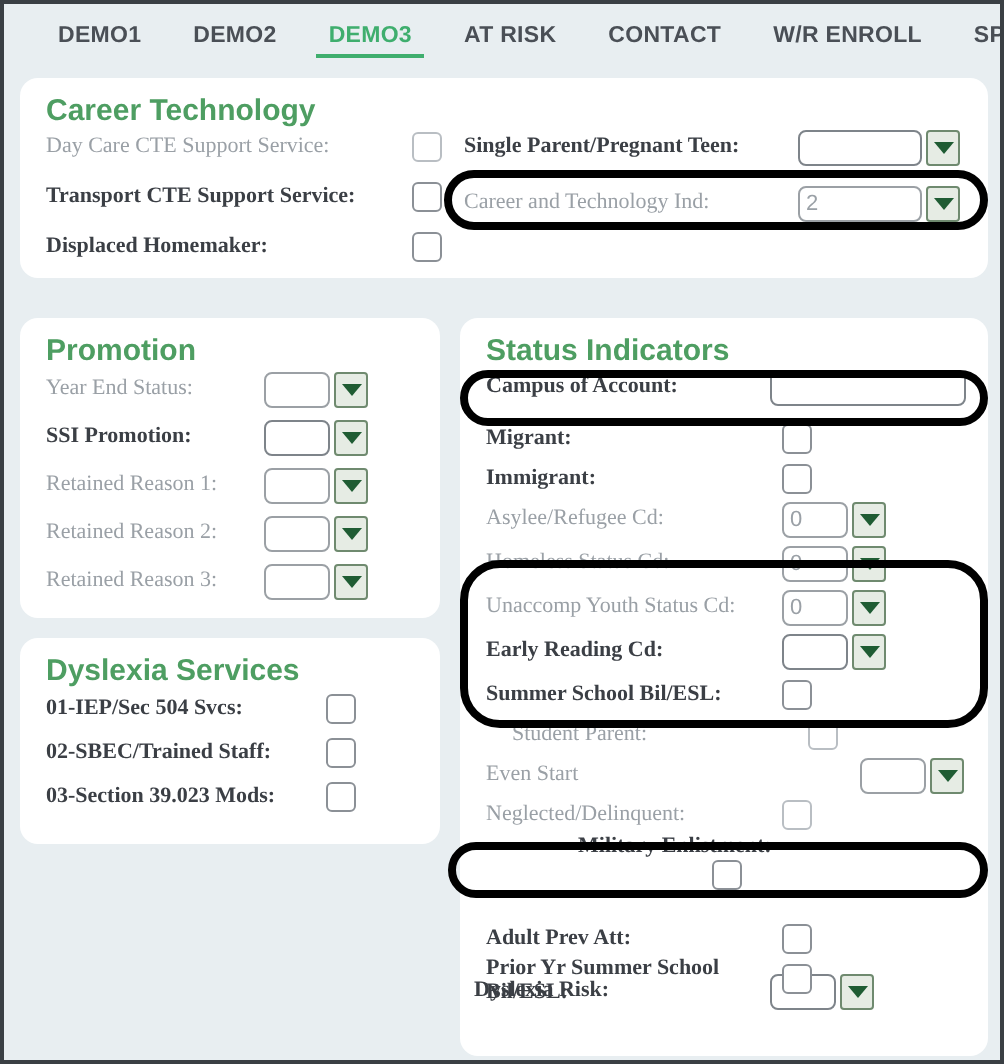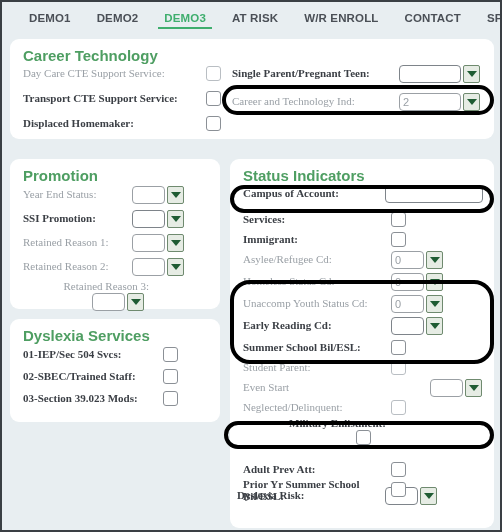--- a/index.html
+++ b/index.html
@@ -134,22 +134,22 @@
   }
 </style>
 </head>
 <body>
 
 <div id="tabbar">
     <div class="tab">DEMO1</div>
     <div class="tab">DEMO2</div>
     <div class="tab active">DEMO3</div>
     <div class="tab">AT RISK</div>
+    <div class="tab">CONTACT</div>
     <div class="tab">W/R ENROLL</div>
-    <div class="tab">CONTACT</div>
     <div class="tab">SPE</div>
   </div>
 
 <div id="page">
 
   <div class="panel" id="panel-career">
     <div class="panel-title">Career Technology</div>
     <div id="career-left">
         <div class="row" style="left: 13px; top: 24px; width: 200px;">
           <div class="lbl dim" style="width: 183px;">Day Care CTE Support Service:</div>
@@ -224,21 +224,21 @@
         </div>
         <div class="row" style="left: 13px; top: 97px; width: 190px;">
           <div class="lbl dim" style="width: 109px;">Retained Reason 2:</div>
           <div class="fieldwrap">
             <div class="txt w32 dim"></div>
             <div class="ddbtn">
               <div class="tri"></div>
             </div>
           </div>
         </div>
-        <div class="row" style="left: 13px; top: 121px; width: 190px; flex-direction: column;">
+        <div class="row" style="left: 13px; top: 121px; width: 190px;">
           <div class="lbl dim" style="width: 109px;">Retained Reason 3:</div>
           <div class="fieldwrap">
             <div class="txt w32 dim"></div>
             <div class="ddbtn">
               <div class="tri"></div>
             </div>
           </div>
         </div>
       </div>
   </div>
@@ -270,21 +270,21 @@
   <div class="panel" id="panel-status">
     <div class="panel-title">Status Indicators</div>
     <div id="status-fields">
         <div class="row" style="left: 13px; top: 24px; width: 240px;">
           <div class="lbl" style="width: 148px;">Campus of Account:</div>
           <div class="fieldwrap">
             <div class="txt w96"></div>
           </div>
         </div>
         <div class="row" style="left: 13px; top: 50px; width: 240px;">
-          <div class="lbl" style="width: 148px;">Services:</div>
+          <div class="lbl" style="width: 148px;">Migrant:</div>
           <div class="fieldwrap">
             <div class="cbx"></div>
           </div>
         </div>
         <div class="row" style="left: 13px; top: 70px; width: 240px;">
           <div class="lbl" style="width: 148px;">Immigrant:</div>
           <div class="fieldwrap">
             <div class="cbx"></div>
           </div>
         </div>
@@ -323,21 +323,21 @@
               <div class="tri"></div>
             </div>
           </div>
         </div>
         <div class="row" style="left: 13px; top: 178px; width: 240px;">
           <div class="lbl" style="width: 148px;">Summer School Bil/ESL:</div>
           <div class="fieldwrap">
             <div class="cbx"></div>
           </div>
         </div>
-        <div class="row" style="left: 13px; top: 198px; width: 240px;">
+        <div class="row" style="left: 26px; top: 198px; width: 240px;">
           <div class="lbl dim" style="width: 148px;">Student Parent:</div>
           <div class="fieldwrap">
             <div class="cbx dim"></div>
           </div>
         </div>
         <div class="row" style="left: 13px; top: 218px; width: 240px; gap: 39px;">
           <div class="lbl dim" style="width: 148px;">Even Start</div>
           <div class="fieldwrap">
             <div class="txt w32 dim"></div>
             <div class="ddbtn">

